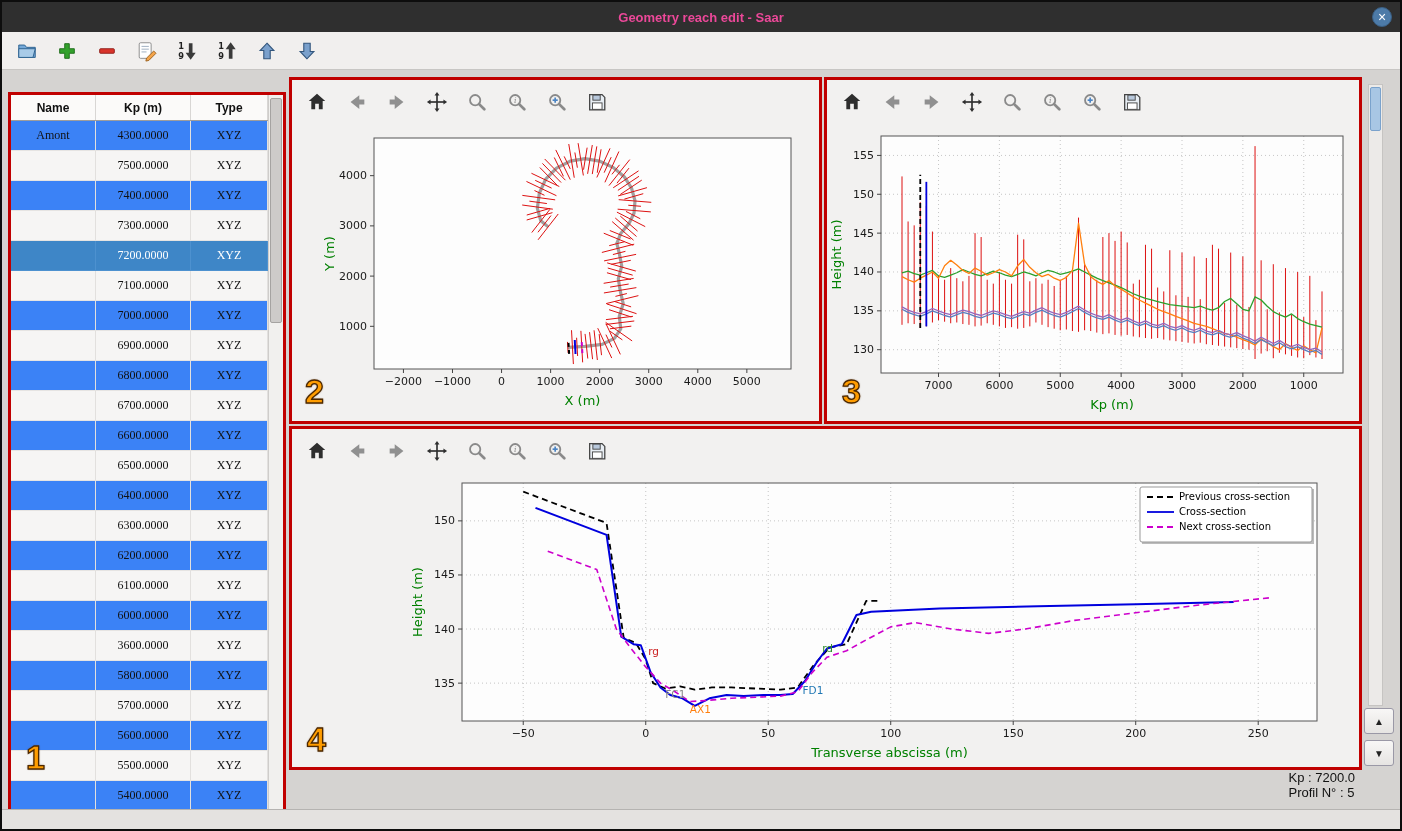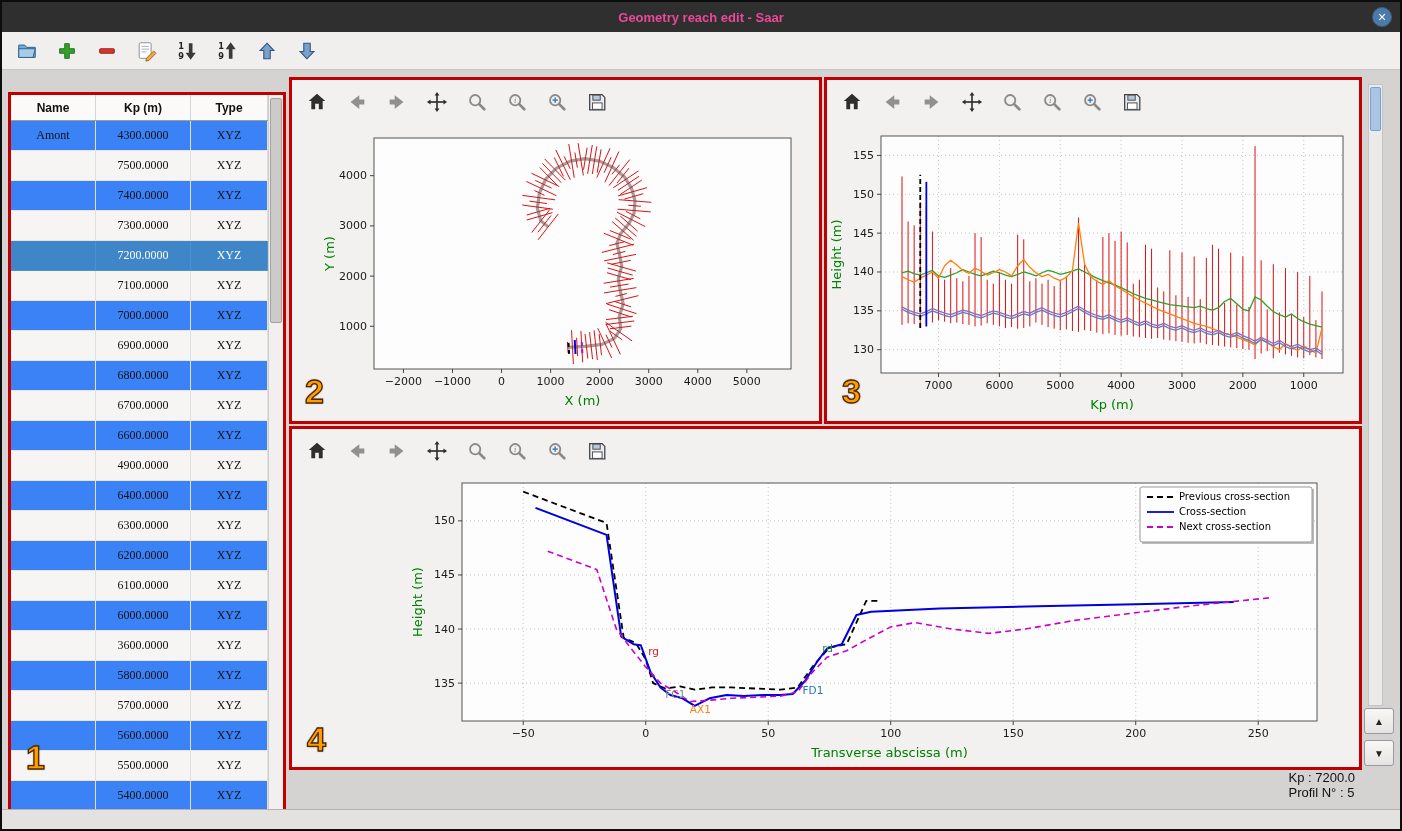--- a/index.html
+++ b/index.html
@@ -182,21 +182,21 @@
             <div class="tcell">6700.0000</div>
             <div class="tcell">XYZ</div>
           </div>
           <div class="trow">
             <div class="tcell"></div>
             <div class="tcell">6600.0000</div>
             <div class="tcell">XYZ</div>
           </div>
           <div class="trow">
             <div class="tcell"></div>
-            <div class="tcell">4900.0000</div>
+            <div class="tcell">6500.0000</div>
             <div class="tcell">XYZ</div>
           </div>
           <div class="trow">
             <div class="tcell"></div>
             <div class="tcell">6400.0000</div>
             <div class="tcell">XYZ</div>
           </div>
           <div class="trow">
             <div class="tcell"></div>
             <div class="tcell">6300.0000</div>

